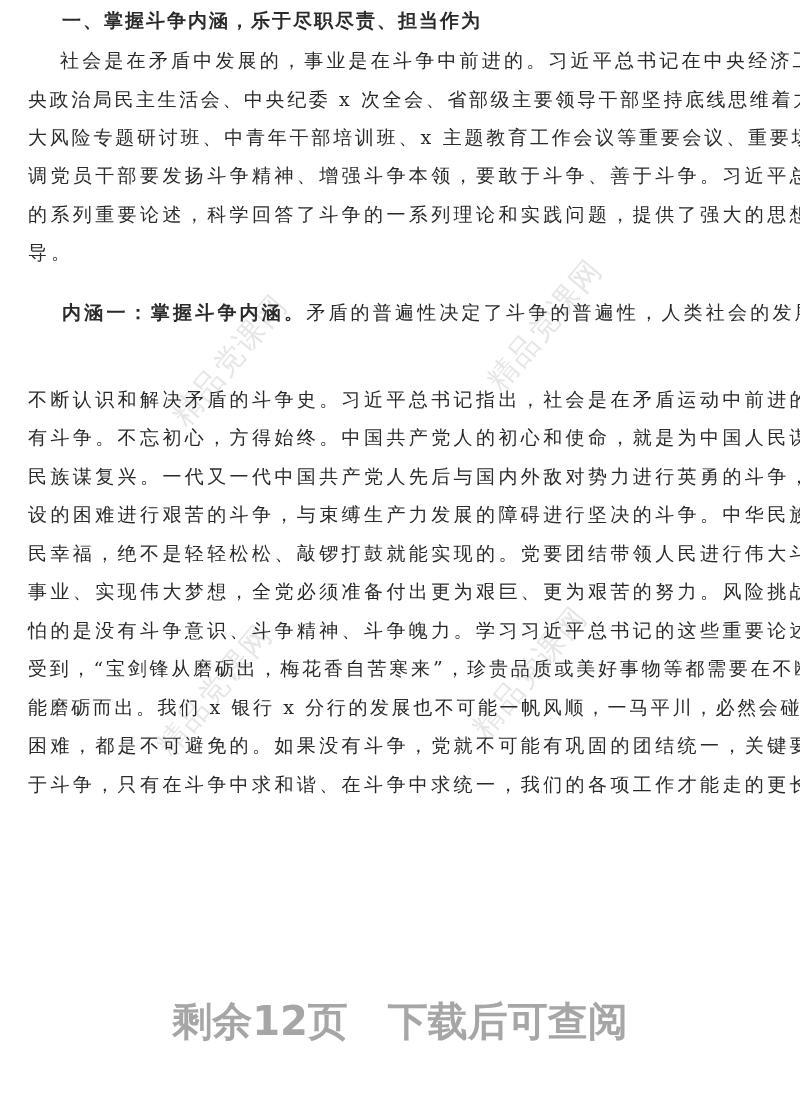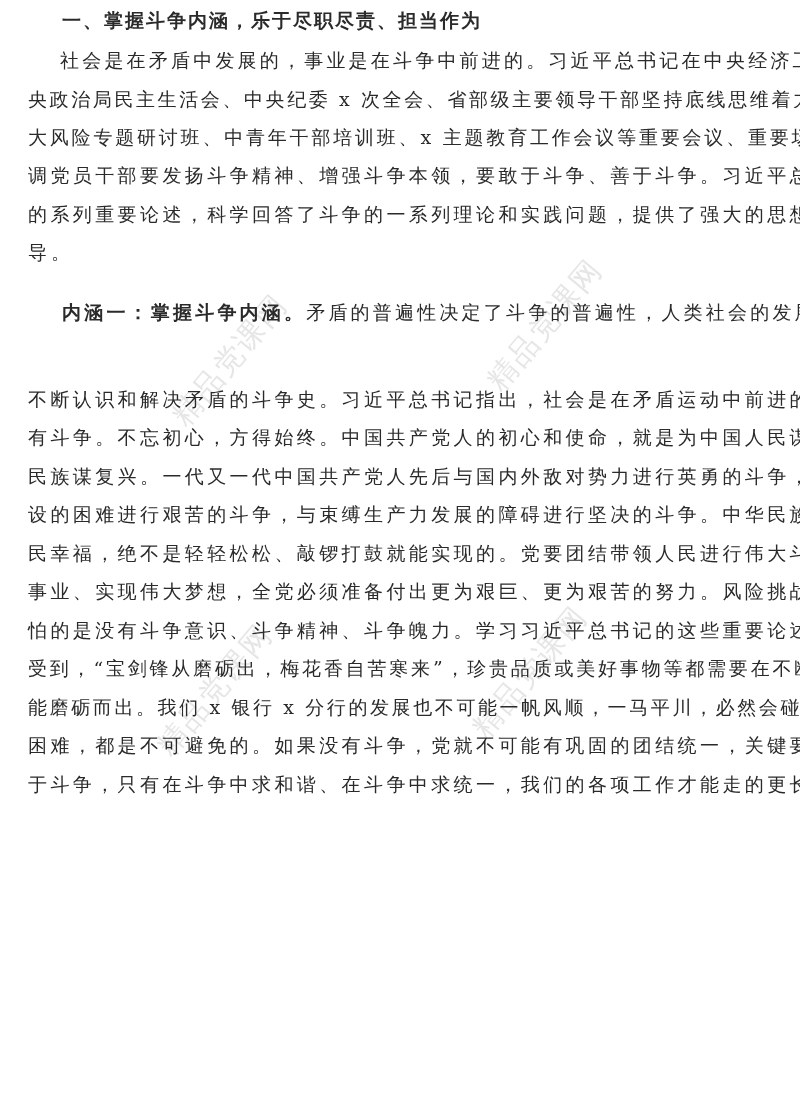--- a/index.html
+++ b/index.html
@@ -58,13 +58,16 @@
     <div class="line" style="top:502px;letter-spacing:3.4px;">设的困难进行艰苦的斗争，与束缚生产力发展的障碍进行坚决的斗争。中华民族振兴，中国人</div>
     <div class="line" style="top:541px;letter-spacing:3.4px;">民幸福，绝不是轻轻松松、敲锣打鼓就能实现的。党要团结带领人民进行伟大斗争、推进伟大</div>
     <div class="line" style="top:579px;letter-spacing:3.4px;">事业、实现伟大梦想，全党必须准备付出更为艰巨、更为艰苦的努力。风险挑战并不可怕，可</div>
     <div class="line" style="top:618px;letter-spacing:3.4px;">怕的是没有斗争意识、斗争精神、斗争魄力。学习习近平总书记的这些重要论述，我深刻地感</div>
     <div class="line" style="top:656px;letter-spacing:2.8px;">受到，“宝剑锋从磨砺出，梅花香自苦寒来”，珍贵品质或美好事物等都需要在不断斗争中才</div>
     <div class="line" style="top:695px;letter-spacing:2.6px;">能磨砺而出。我们 x 银行 x 分行的发展也不可能一帆风顺，一马平川，必然会碰到许多的矛盾</div>
     <div class="line" style="top:733px;letter-spacing:3.4px;">困难，都是不可避免的。如果没有斗争，党就不可能有巩固的团结统一，关键要敢于斗争、善</div>
     <div class="line" style="top:772px;letter-spacing:3.4px;">于斗争，只有在斗争中求和谐、在斗争中求统一，我们的各项工作才能走的更长、更远。</div>
   </div>
 
+  <div class="banner">
+    <span>剩余12页</span><span class="gap"></span><span>下载后可查阅</span>
+  </div>
 </div>
 
 </body></html>

